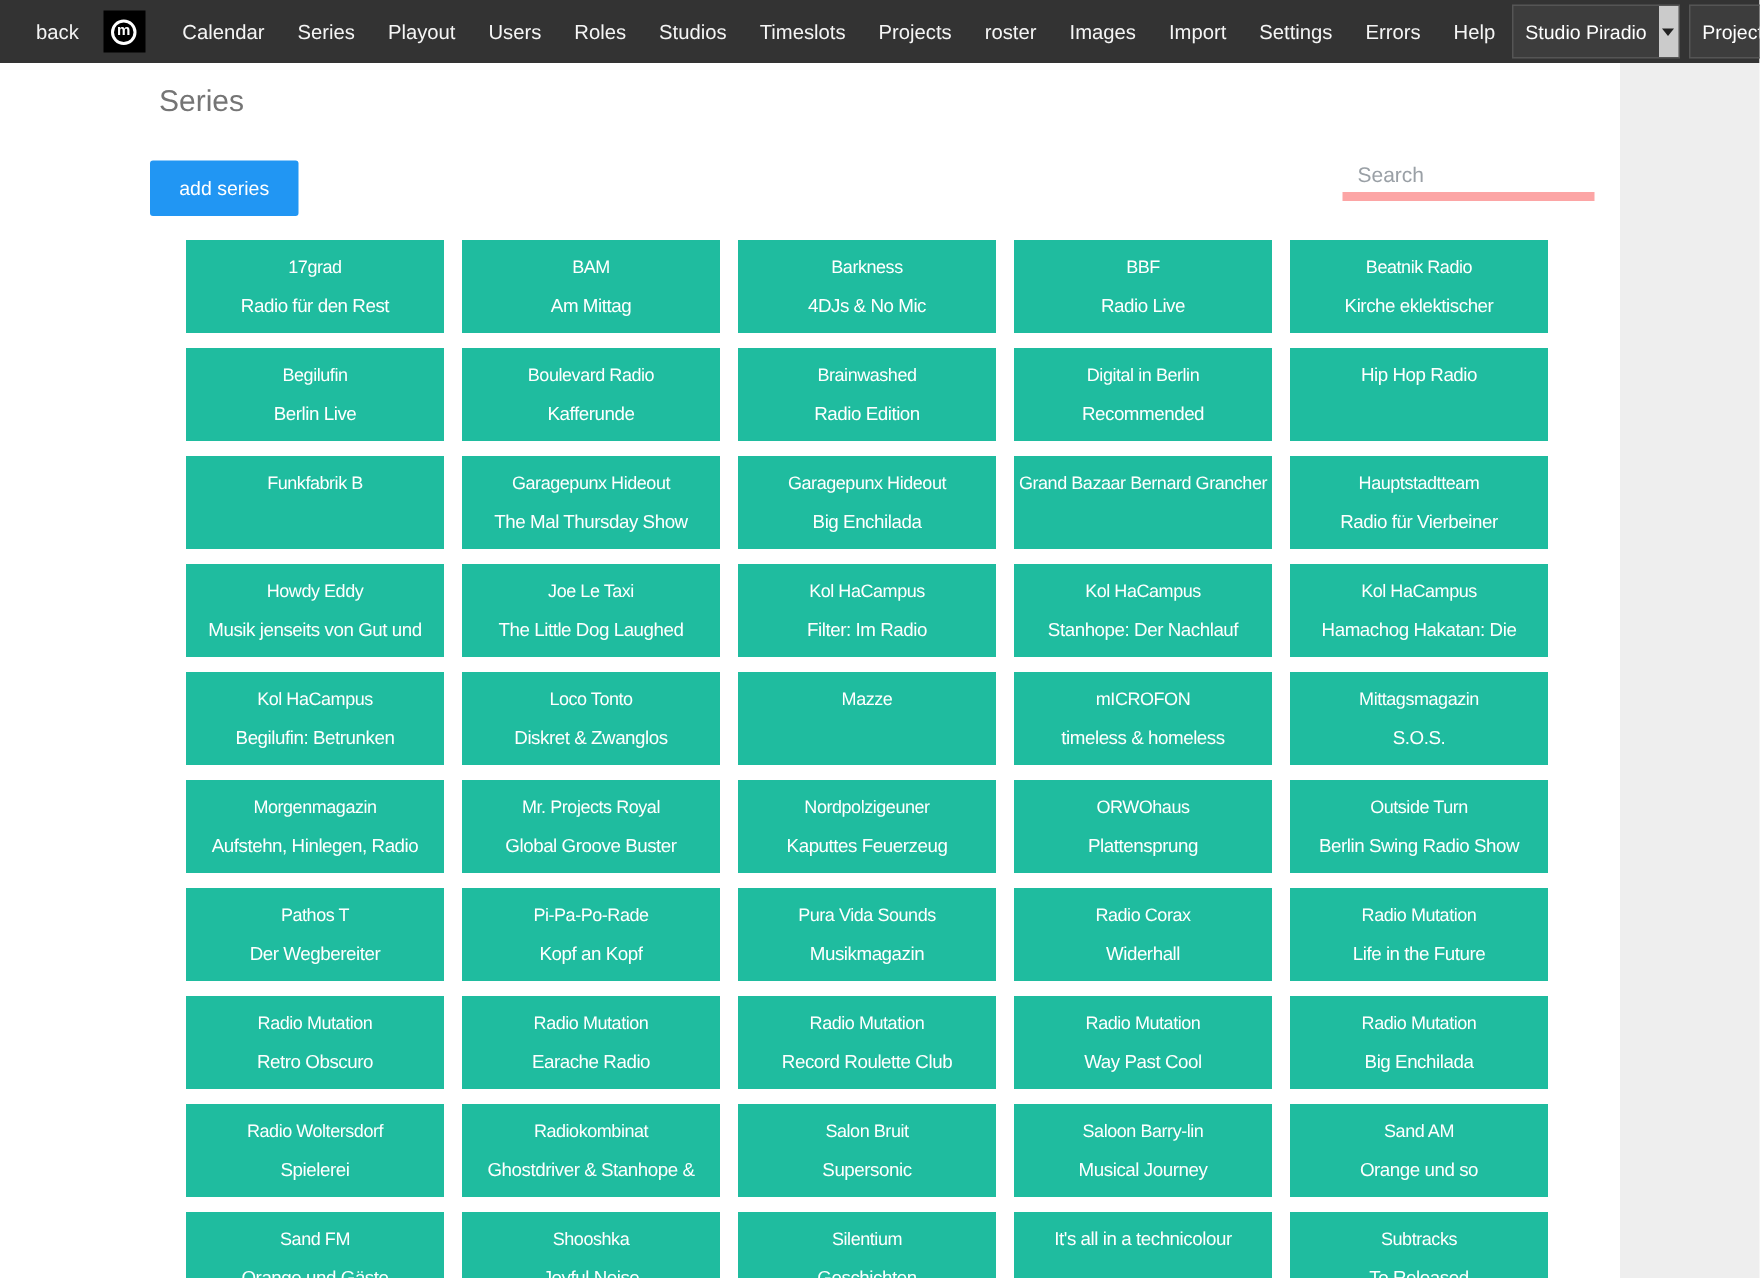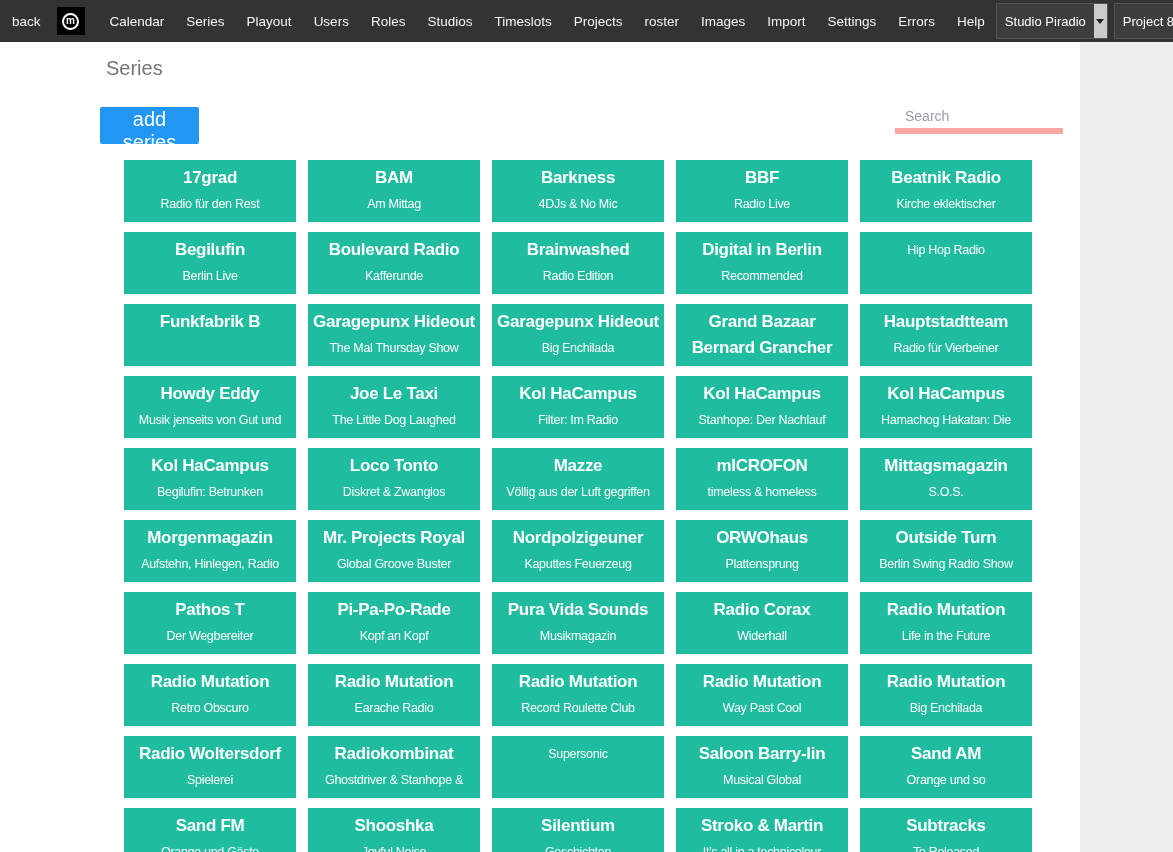--- a/index.html
+++ b/index.html
@@ -9,21 +9,21 @@
     background: #eeeeee;
     font-family: "Liberation Sans", sans-serif;
   }
 
   
   .navbar {
     width: 1173px; height: 42px;
     background: #333333;
     display: flex; align-items: center;
     color: #f5f5f5; font-size: 13.5px;
-    padding: 0 0 0 12px;
+    padding: 0 0 0 24px;
   }
   .nav-link { padding: 0 11px; cursor: pointer; white-space: nowrap; }
   .nav-back { padding: 0 6px 0 0; }
   .nav-logo {
     width: 28px; height: 28px; background: #000;
     margin: 0 14px 0 10px; flex: 0 0 auto;
     display: flex; align-items: center; justify-content: center;
   }
   .nav-logo-circle {
     width: 17px; height: 17px; border: 2px solid #fff; border-radius: 50%;
@@ -69,37 +69,37 @@
     font-family: "Liberation Sans", sans-serif;
     font-size: 14px; color: #444; padding: 0 10px;
   }
   .search-input::placeholder { color: #9aa0a6; opacity: 1; }
 
   .add-btn {
     display: block; margin: 27px 0 0 100px;
     width: 99px; height: 37px;
     background: #2196f3; color: #ffffff;
     border: none; border-radius: 2px; cursor: pointer;
-    font-family: "Liberation Sans", sans-serif; font-size: 20px;
+    font-family: "Liberation Sans", sans-serif; font-size: 13px;
   }
 
   
   .series-grid {
     margin: 16px 0 0 124px; width: 908px;
     display: grid;
     grid-template-columns: repeat(5, 172px);
     column-gap: 12px; row-gap: 10px;
   }
   .series-card {
     height: 62px; background: #1fbc9f; color: #ffffff;
     text-align: center; padding: 5px 2px; overflow: hidden;
     cursor: pointer;
   }
   .series-card-title {
-    font-weight: bold; font-size: 17px; line-height: 26px;
+    font-weight: normal; font-size: 12px; line-height: 26px;
     letter-spacing: -0.3px; overflow: hidden;
   }
   .series-card-sub {
     font-size: 12.5px; line-height: 26px; letter-spacing: -0.3px;
     white-space: nowrap; overflow: hidden;
   }
 </style>
 </head>
 <body>
 
@@ -267,21 +267,20 @@
     <div class="series-card-sub">Begilufin: Betrunken</div>
   </div>
 
   <div class="series-card">
     <div class="series-card-title">Loco Tonto</div>
     <div class="series-card-sub">Diskret &amp; Zwanglos</div>
   </div>
 
   <div class="series-card">
     <div class="series-card-title">Mazze</div>
-    <div class="series-card-sub">Völlig aus der Luft gegriffen</div>
   </div>
 
   <div class="series-card">
     <div class="series-card-title">mICROFON</div>
     <div class="series-card-sub">timeless &amp; homeless</div>
   </div>
 
   <div class="series-card">
     <div class="series-card-title">Mittagsmagazin</div>
     <div class="series-card-sub">S.O.S.</div>
@@ -366,26 +365,27 @@
     <div class="series-card-title">Radio Woltersdorf</div>
     <div class="series-card-sub">Spielerei</div>
   </div>
 
   <div class="series-card">
     <div class="series-card-title">Radiokombinat</div>
     <div class="series-card-sub">Ghostdriver &amp; Stanhope &amp;</div>
   </div>
 
   <div class="series-card">
+    <div class="series-card-title">Salon Bruit</div>
     <div class="series-card-sub">Supersonic</div>
   </div>
 
   <div class="series-card">
     <div class="series-card-title">Saloon Barry-lin</div>
-    <div class="series-card-sub">Musical Global</div>
+    <div class="series-card-sub">Musical Journey</div>
   </div>
 
   <div class="series-card">
     <div class="series-card-title">Sand AM</div>
     <div class="series-card-sub">Orange und so</div>
   </div>
 
   <div class="series-card">
     <div class="series-card-title">Sand FM</div>
     <div class="series-card-sub">Orange und Gäste</div>
@@ -395,21 +395,20 @@
     <div class="series-card-title">Shooshka</div>
     <div class="series-card-sub">Joyful Noise</div>
   </div>
 
   <div class="series-card">
     <div class="series-card-title">Silentium</div>
     <div class="series-card-sub">Geschichten</div>
   </div>
 
   <div class="series-card">
-    <div class="series-card-title">Stroko &amp; Martin</div>
     <div class="series-card-sub">It's all in a technicolour</div>
   </div>
 
   <div class="series-card">
     <div class="series-card-title">Subtracks</div>
     <div class="series-card-sub">To Released</div>
   </div>
 </div>
 </main>
 

